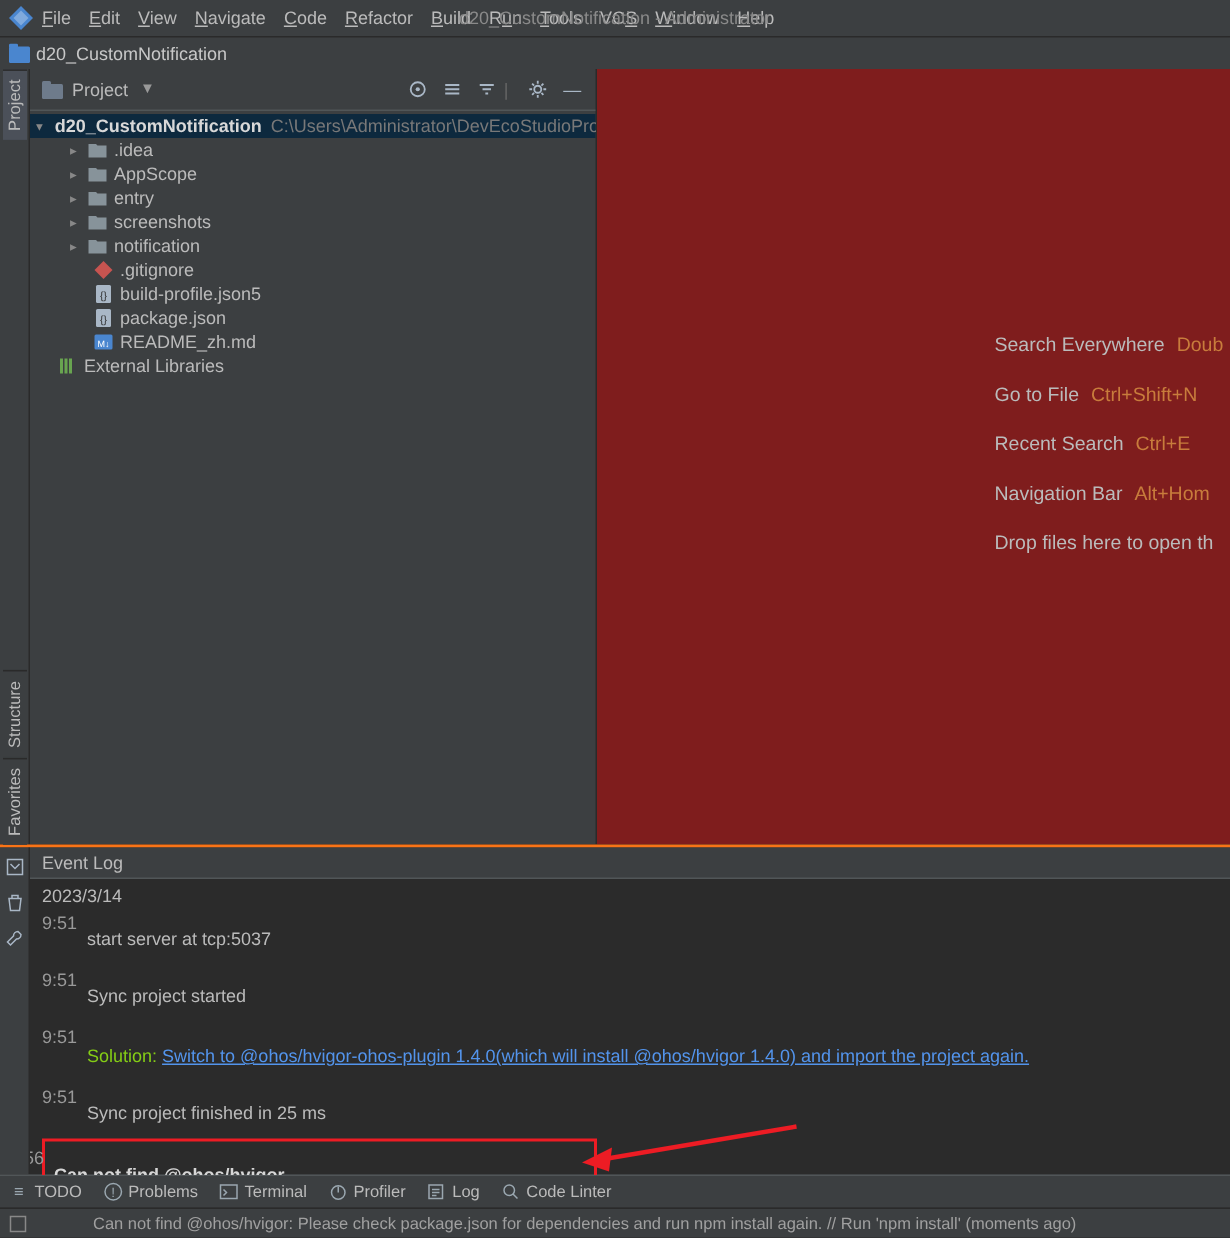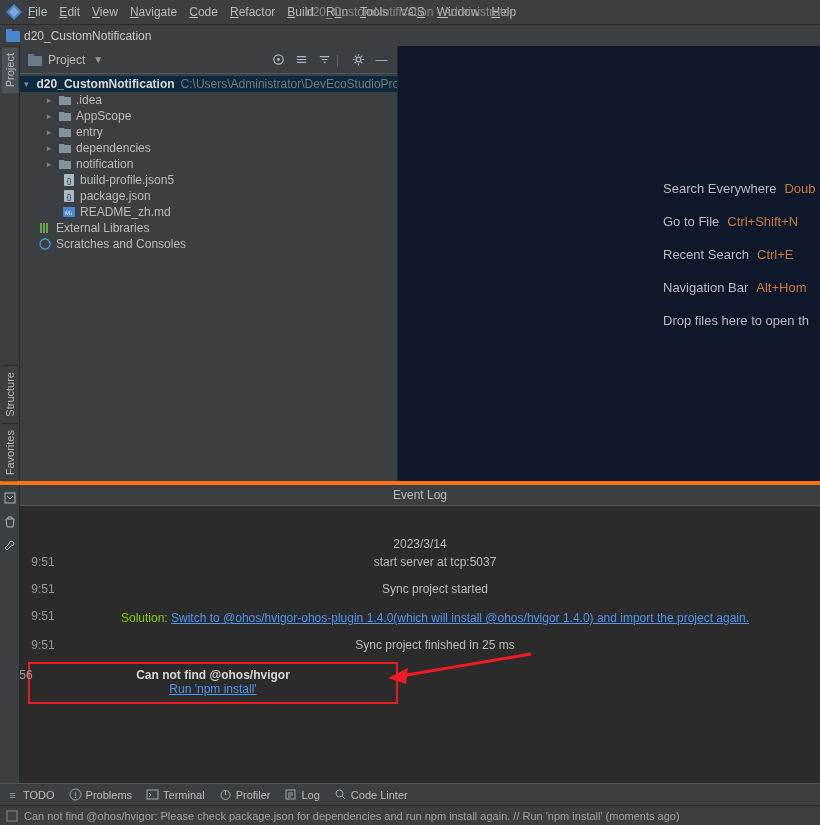--- a/index.html
+++ b/index.html
@@ -26,43 +26,43 @@
 .proj-header .spacer { flex:1; }
 .proj-header .tool-ic { width:15px; height:15px; margin-left:8px; cursor:pointer; color:#a9b7c6; display:flex; align-items:center; justify-content:center;}
 .tree { flex:1; overflow:auto; padding-top:2px; }
 .tree .row { display:flex; align-items:center; height:16px; padding:0 4px; white-space:nowrap; cursor:pointer; }
 .tree .row.selected { background:#0d293e; }
 .tree .arrow { width:10px; text-align:center; color:#888; font-size:9px; }
 .tree .icon { width:14px; height:14px; margin:0 4px; display:flex; align-items:center; justify-content:center; }
 .tree .label { color:#bbbbbb; }
 .tree .label.bold { font-weight:600; color:#d8d8d8; }
 .tree .path-hint { color:#787878; margin-left:6px; }
-.editor-area { flex:1; background:#0f172a; display:flex; flex-direction:column; min-width:0; }
+.editor-area { flex:1; background:#7f1d1d; display:flex; flex-direction:column; min-width:0; }
 .editor-welcome { flex:1; display:flex; flex-direction:column; justify-content:center; padding-left:265px; font-size:13px; color:#bbbbbb; }
 .editor-welcome .line { margin-bottom:18px; white-space:nowrap; }
 .editor-welcome .shortcut { color:#c87c3c; margin-left:8px; }
-.bottom-panel { height:302px; background:#2b2b2b; border-top:4px solid #f97316; display:flex;text-align:center; }
+.bottom-panel { height:220px; background:#2b2b2b; border-top:2px solid #f97316; display:flex; }
 .bp-left-gutter { width:20px; background:#3c3f41; border-right:1px solid #2a2a2a; display:flex; flex-direction:column; align-items:center; padding-top:6px; }
 .bp-left-gutter .gic { width:14px; height:14px; margin-bottom:10px; cursor:pointer; color:#a9b7c6; }
 .bp-body { flex:1; display:flex; flex-direction:column; min-width:0; }
 .bp-title { height:21px; line-height:21px; padding:0 8px; background:#3c3f41; border-bottom:1px solid #515658; color:#bbbbbb; font-size:12px; }
 .log-area { flex:1; overflow:auto; padding:4px 8px; font-size:12px; }
 .log-line { display:flex; margin-bottom:3px; }
 .log-time { width:30px; color:#999; flex-shrink:0; }
-.log-body { flex:1; }
+.log-body { flex:1;margin-top:11px; }
 .log-body.red { color:#c75450; }
 .log-body .sub { margin-top:2px; color:#bbbbbb; }
 .log-body .sub.link, .log-body a.link { color:#5394ec; text-decoration:underline; cursor:pointer; }
-.log-date { color:#bbbbbb; margin-bottom:4px;margin-top:27px; }
+.log-date { color:#bbbbbb; margin-bottom:4px; }
 .highlight-box { border:2px solid #ed1c24; padding:4px 6px 6px 6px; margin-top:10px; position:relative; }
 .annot-arrow { position:absolute; right:-140px; top:-18px; }
 .tabsbar { height:22px; background:#3c3f41; border-top:1px solid #515658; display:flex; align-items:center; padding:0 6px; }
 .tabsbar .tab { display:flex; align-items:center; margin-right:14px; cursor:pointer; color:#bbbbbb; font-size:11px; }
 .tabsbar .tab .tic { width:13px; height:13px; margin-right:4px; color:#9aa7b0; display:flex; align-items:center; justify-content:center;}
-.statusbar { height:20px; background:#3c3f41; border-top:1px solid #2a2a2a; display:flex; align-items:center; padding:0 6px; font-size:11px; color:#a0a0a0; }
+.statusbar { height:20px; background:#3c3f41; border-top:1px solid #2a2a2a; display:flex; align-items:center; padding:0 6px; font-size:11px; color:#a0a0a0;gap:38px; }
 .statusbar .sic { width:12px; height:12px; margin-right:6px; }
 svg { display:block; }
 </style>
 </head>
 <body>
 
 <div class="menubar">
   <span class="logo">
     <svg viewBox="0 0 16 16">
         <path fill="#4a86cf" d="M8 0l8 8-8 8-8-8z"></path>
@@ -180,30 +180,38 @@
           </span>
           <span class="label">entry</span>
         </div>
       <div class="row" style="padding-left:24px">
           <span class="arrow">▸</span>
           <span class="icon">
             <svg viewBox="0 0 14 14">
               <path fill="#87939a" d="M1 3h5l1 1h6v8H1z"></path>
             </svg>
           </span>
-          <span class="label">dependencies</span>
+          <span class="label">screenshots</span>
         </div>
       <div class="row" style="padding-left:24px">
           <span class="arrow">▸</span>
           <span class="icon">
             <svg viewBox="0 0 14 14">
               <path fill="#87939a" d="M1 3h5l1 1h6v8H1z"></path>
             </svg>
           </span>
           <span class="label">notification</span>
+        </div>
+      <div class="row" style="padding-left:38px">
+          <span class="icon">
+            <svg viewBox="0 0 14 14">
+              <path fill="#c75450" d="M7 1l6 6-6 6-6-6z"></path>
+            </svg>
+          </span>
+          <span class="label">.gitignore</span>
         </div>
       <div class="row" style="padding-left:38px">
           <span class="icon">
             <svg viewBox="0 0 14 14">
               <rect width="10" height="12" x="2" y="1" fill="#a9b7c6" rx="1"></rect>
               <text x="7" y="10" font-size="7" fill="#2b2b2b" text-anchor="middle">{}</text>
             </svg>
           </span>
           <span class="label">build-profile.json5</span>
         </div>
@@ -228,30 +236,20 @@
       <div class="row" style="padding-left:4px">
           <span class="arrow"></span>
           <span class="icon">
             <svg viewBox="0 0 14 14">
               <rect x="2" y="2" width="2" height="10" fill="#68a450"></rect>
               <rect x="5" y="2" width="2" height="10" fill="#68a450"></rect>
               <rect x="8" y="2" width="2" height="10" fill="#68a450"></rect>
             </svg>
           </span>
           <span class="label">External Libraries</span>
-        </div>
-      <div class="row" style="padding-left:4px">
-          <span class="arrow"></span>
-          <span class="icon">
-            <svg viewBox="0 0 14 14">
-              <circle cx="7" cy="7" r="5" fill="none" stroke="#3c9dd0" stroke-width="1.3"></circle>
-              <path d="M7 2a5 5 0 015 5" stroke="#3c9dd0" fill="none"></path>
-            </svg>
-          </span>
-          <span class="label">Scratches and Consoles</span>
         </div>
     </div>
   </div>
 
   <div class="editor-area">
     <div class="editor-welcome">
       <div class="line"><span>Search Everywhere</span><span class="shortcut">Doub</span></div>
       <div class="line"><span>Go to File</span><span class="shortcut">Ctrl+Shift+N</span></div>
       <div class="line"><span>Recent Search</span><span class="shortcut">Ctrl+E</span></div>
       <div class="line"><span>Navigation Bar</span><span class="shortcut">Alt+Hom</span></div>

